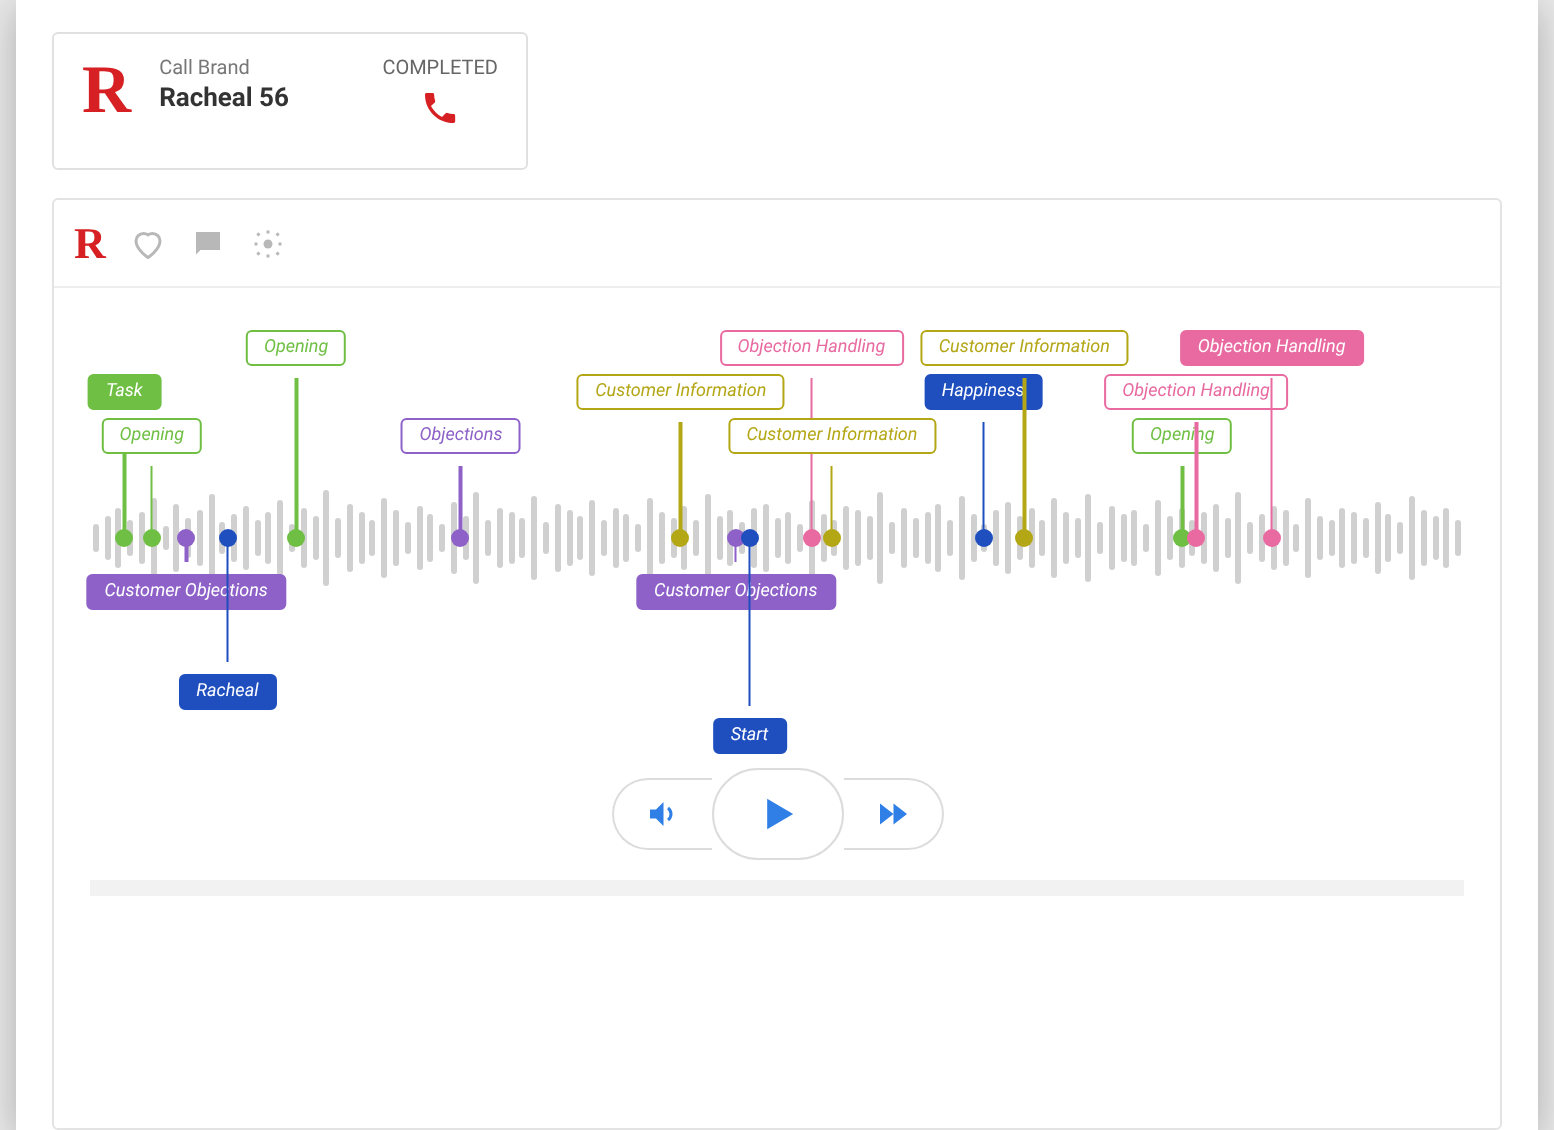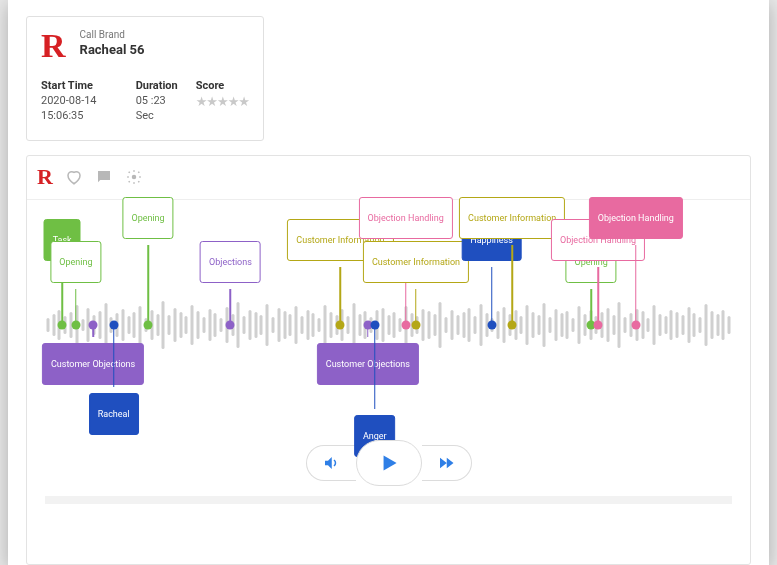--- a/index.html
+++ b/index.html
@@ -162,24 +162,25 @@
     width: 1.5px;
     left: 50%;
     transform: translateX(-50%);
   }
   .marker .tag {
     position: absolute;
     left: 50%;
     transform: translateX(-50%);
     font-size: 9px;
     white-space: nowrap;
-    padding: 15px 8px;
+    padding: 3px 8px;
     border-radius: 3px;
     border: 1px solid;
     background: #fff;
+    font-style: italic;
   }
   .marker.up .stick { bottom: 4px; }
   .marker.down .stick { top: 4px; }
   .marker.up .tag { bottom: 0; }
   .marker.down .tag { top: 0; }
   .controls {
     display: flex;
     justify-content: center;
     align-items: center;
     margin-top: 10px;
@@ -222,33 +223,27 @@
 <div class="modal">
 
 
   <div class="card">
     <div class="card-top">
       <div class="big-r">R</div>
       <div class="card-top-mid">
         <div class="call-task">Call Brand</div>
         <div class="person">Racheal 56</div>
       </div>
-    </div>
-    <div class="card-grid">
-      <div class="card-col">
-        <div class="lbl">Start Time</div>
-        <div class="val">2020-08-14 15:06:35</div>
-      </div>
-      <div class="card-col">
-        <div class="lbl">Duration</div>
-        <div class="val">05 :23 Sec</div>
-      </div>
-      <div class="card-col">
-        <div class="lbl">Score</div>
-        <div class="stars">★★★★★</div>
+      <div class="card-top-right">
+        <div class="completed">COMPLETED</div>
+        <div class="phone-icon">
+          <svg width="20" height="20" viewBox="0 0 24 24" fill="currentColor">
+              <path d="M6.6 10.8c1.4 2.8 3.8 5.1 6.6 6.6l2.2-2.2c.3-.3.7-.4 1-.2 1.2.4 2.4.6 3.7.6.6 0 1 .4 1 1V20c0 .6-.4 1-1 1C10.6 21 3 13.4 3 4c0-.6.4-1 1-1h3.5c.6 0 1 .4 1 1 0 1.3.2 2.5.6 3.7.1.4 0 .8-.2 1l-2.3 2.1z"></path>
+            </svg>
+        </div>
       </div>
     </div>
   </div>
 
   <div class="panel">
     <div class="panel-toolbar">
       <div class="small-r">R</div>
       <span class="tool-icon">
         <svg width="18" height="18" viewBox="0 0 24 24" fill="none" stroke="currentColor" stroke-width="2">
             <path d="M12 21s-8-5.3-8-11c0-2.8 2.2-5 5-5 1.7 0 3 .9 3 .9s1.3-.9 3-.9c2.8 0 5 2.2 5 5 0 5.7-8 11-8 11z"></path>
@@ -426,21 +421,21 @@
             <div class="tag" style="border-color: rgb(180, 167, 22); color: rgb(180, 167, 22); background: rgb(255, 255, 255); bottom: 64px;">Customer Information</div>
           </div>
           <div class="marker down" style="left: 47%;">
             <div class="dot" style="background: rgb(141, 97, 199);"></div>
             <div class="stick" style="background: rgb(141, 97, 199); height: 8px;"></div>
             <div class="tag" style="border-color: rgb(141, 97, 199); color: rgb(255, 255, 255); background: rgb(141, 97, 199); top: 18px;">Customer Objections</div>
           </div>
           <div class="marker down" style="left: 48%;">
             <div class="dot" style="background: rgb(31, 79, 191);"></div>
             <div class="stick" style="background: rgb(31, 79, 191); height: 80px;"></div>
-            <div class="tag" style="border-color: rgb(31, 79, 191); color: rgb(255, 255, 255); background: rgb(31, 79, 191); top: 90px;">Anger</div>
+            <div class="tag" style="border-color: rgb(31, 79, 191); color: rgb(255, 255, 255); background: rgb(31, 79, 191); top: 90px;">Start</div>
           </div>
           <div class="marker up" style="left: 52.5%;">
             <div class="dot" style="background: rgb(232, 106, 160);"></div>
             <div class="stick" style="background: rgb(232, 106, 160); height: 76px;"></div>
             <div class="tag" style="border-color: rgb(232, 106, 160); color: rgb(232, 106, 160); background: rgb(255, 255, 255); bottom: 86px;">Objection Handling</div>
           </div>
           <div class="marker up" style="left: 54%;">
             <div class="dot" style="background: rgb(180, 167, 22);"></div>
             <div class="stick" style="background: rgb(180, 167, 22); height: 32px;"></div>
             <div class="tag" style="border-color: rgb(180, 167, 22); color: rgb(180, 167, 22); background: rgb(255, 255, 255); bottom: 42px;">Customer Information</div>

